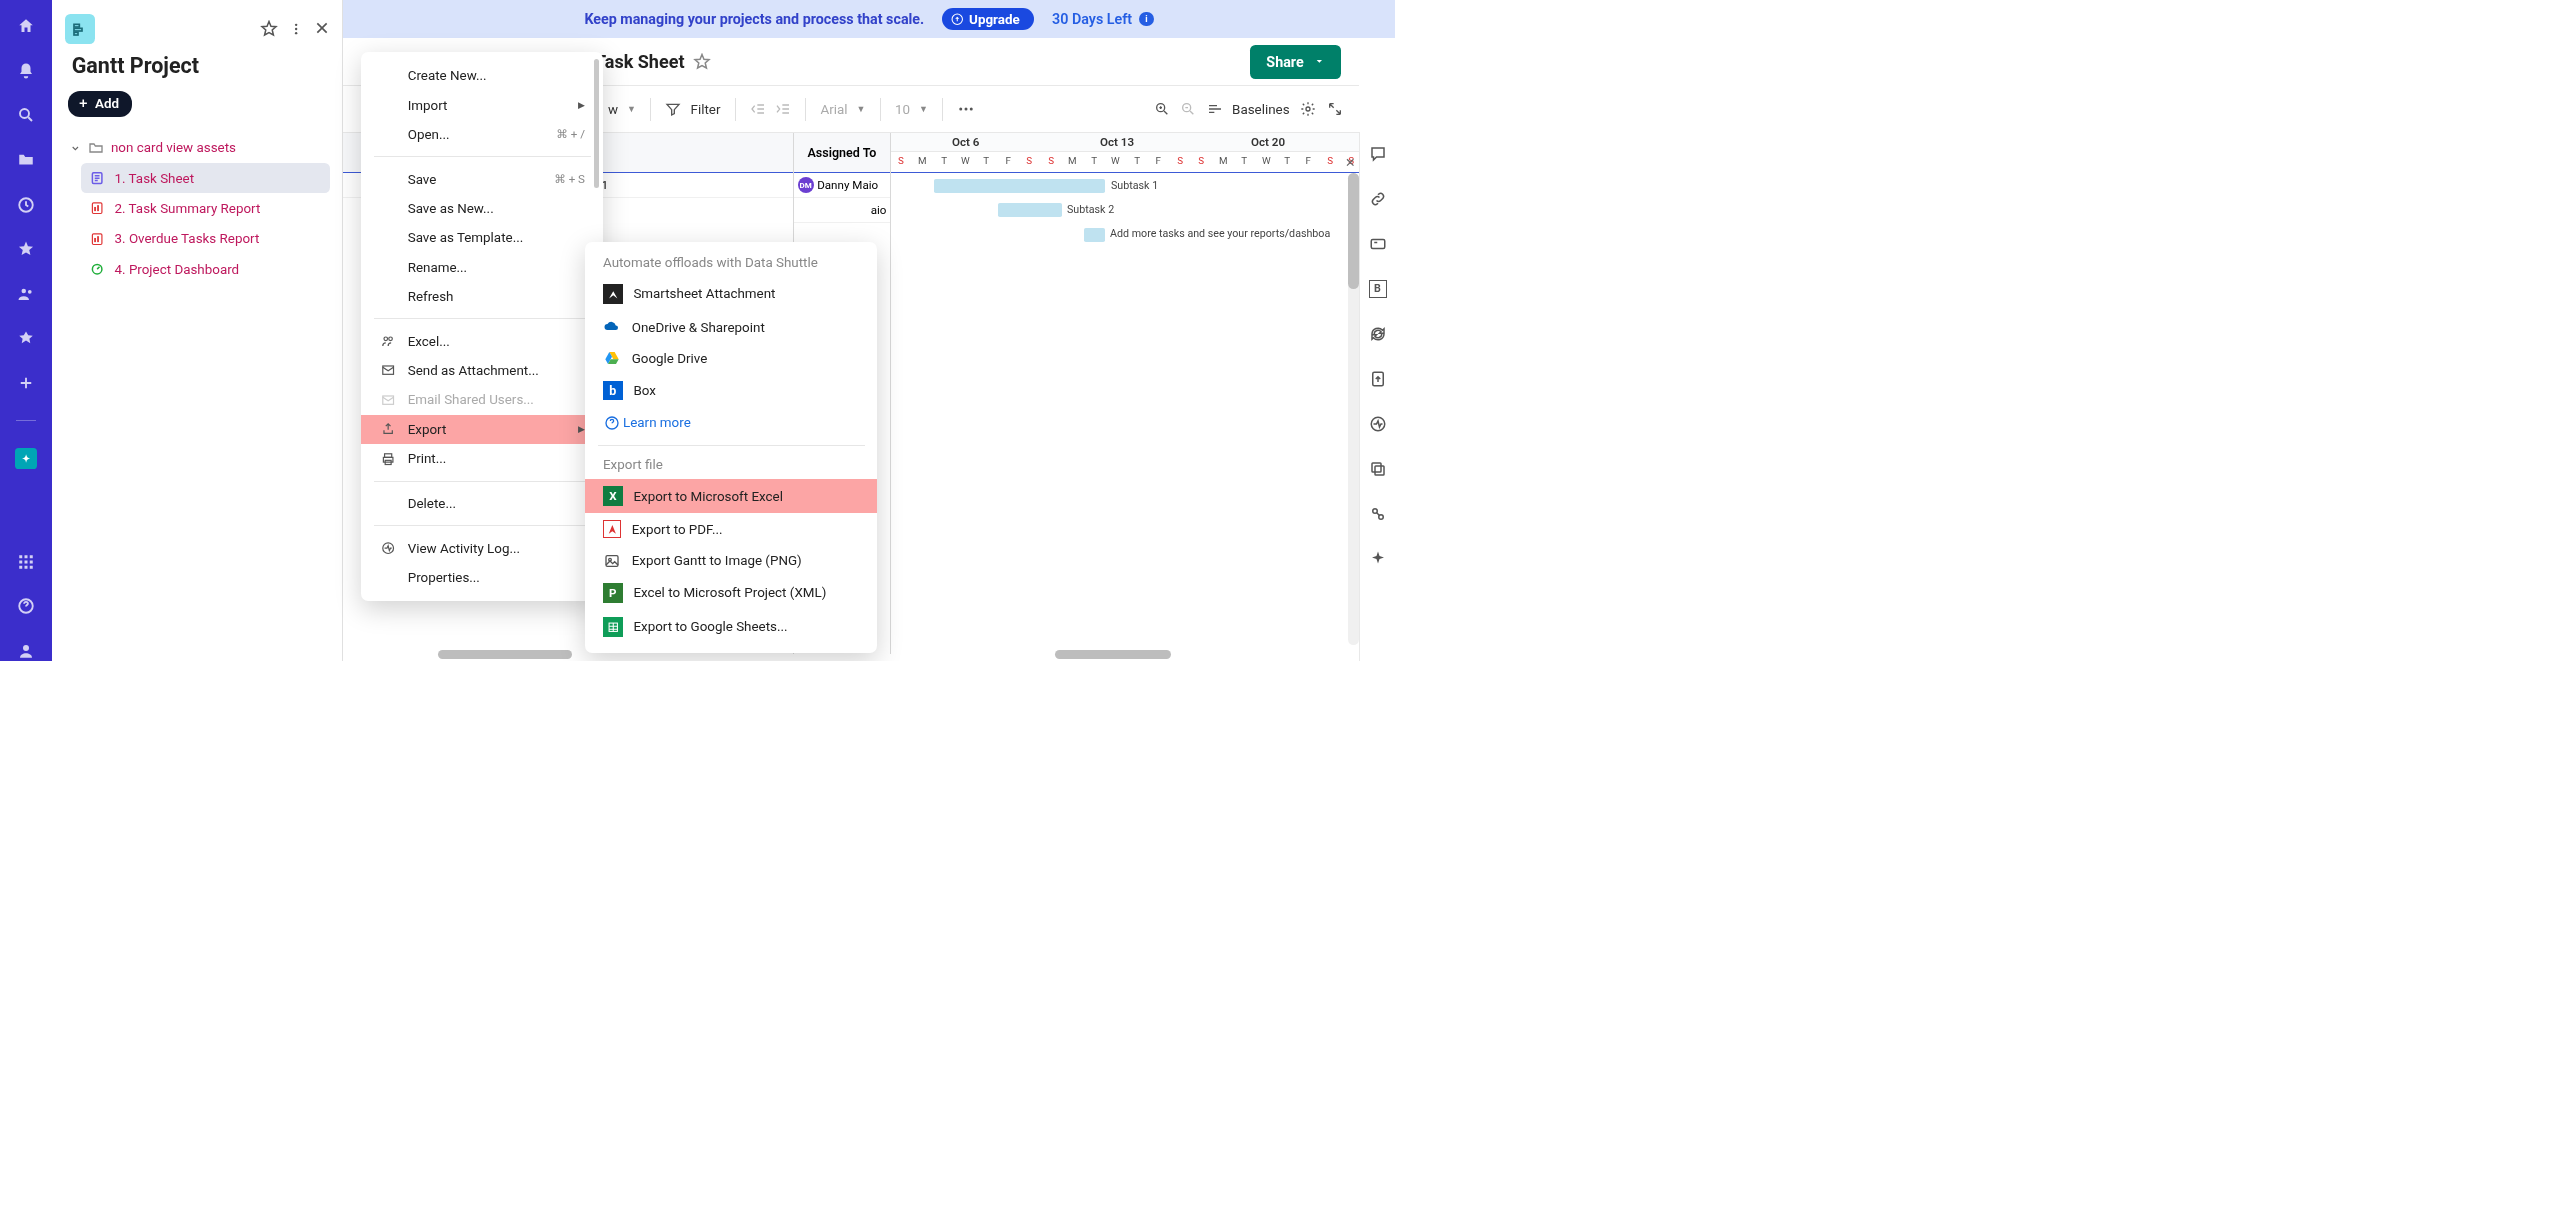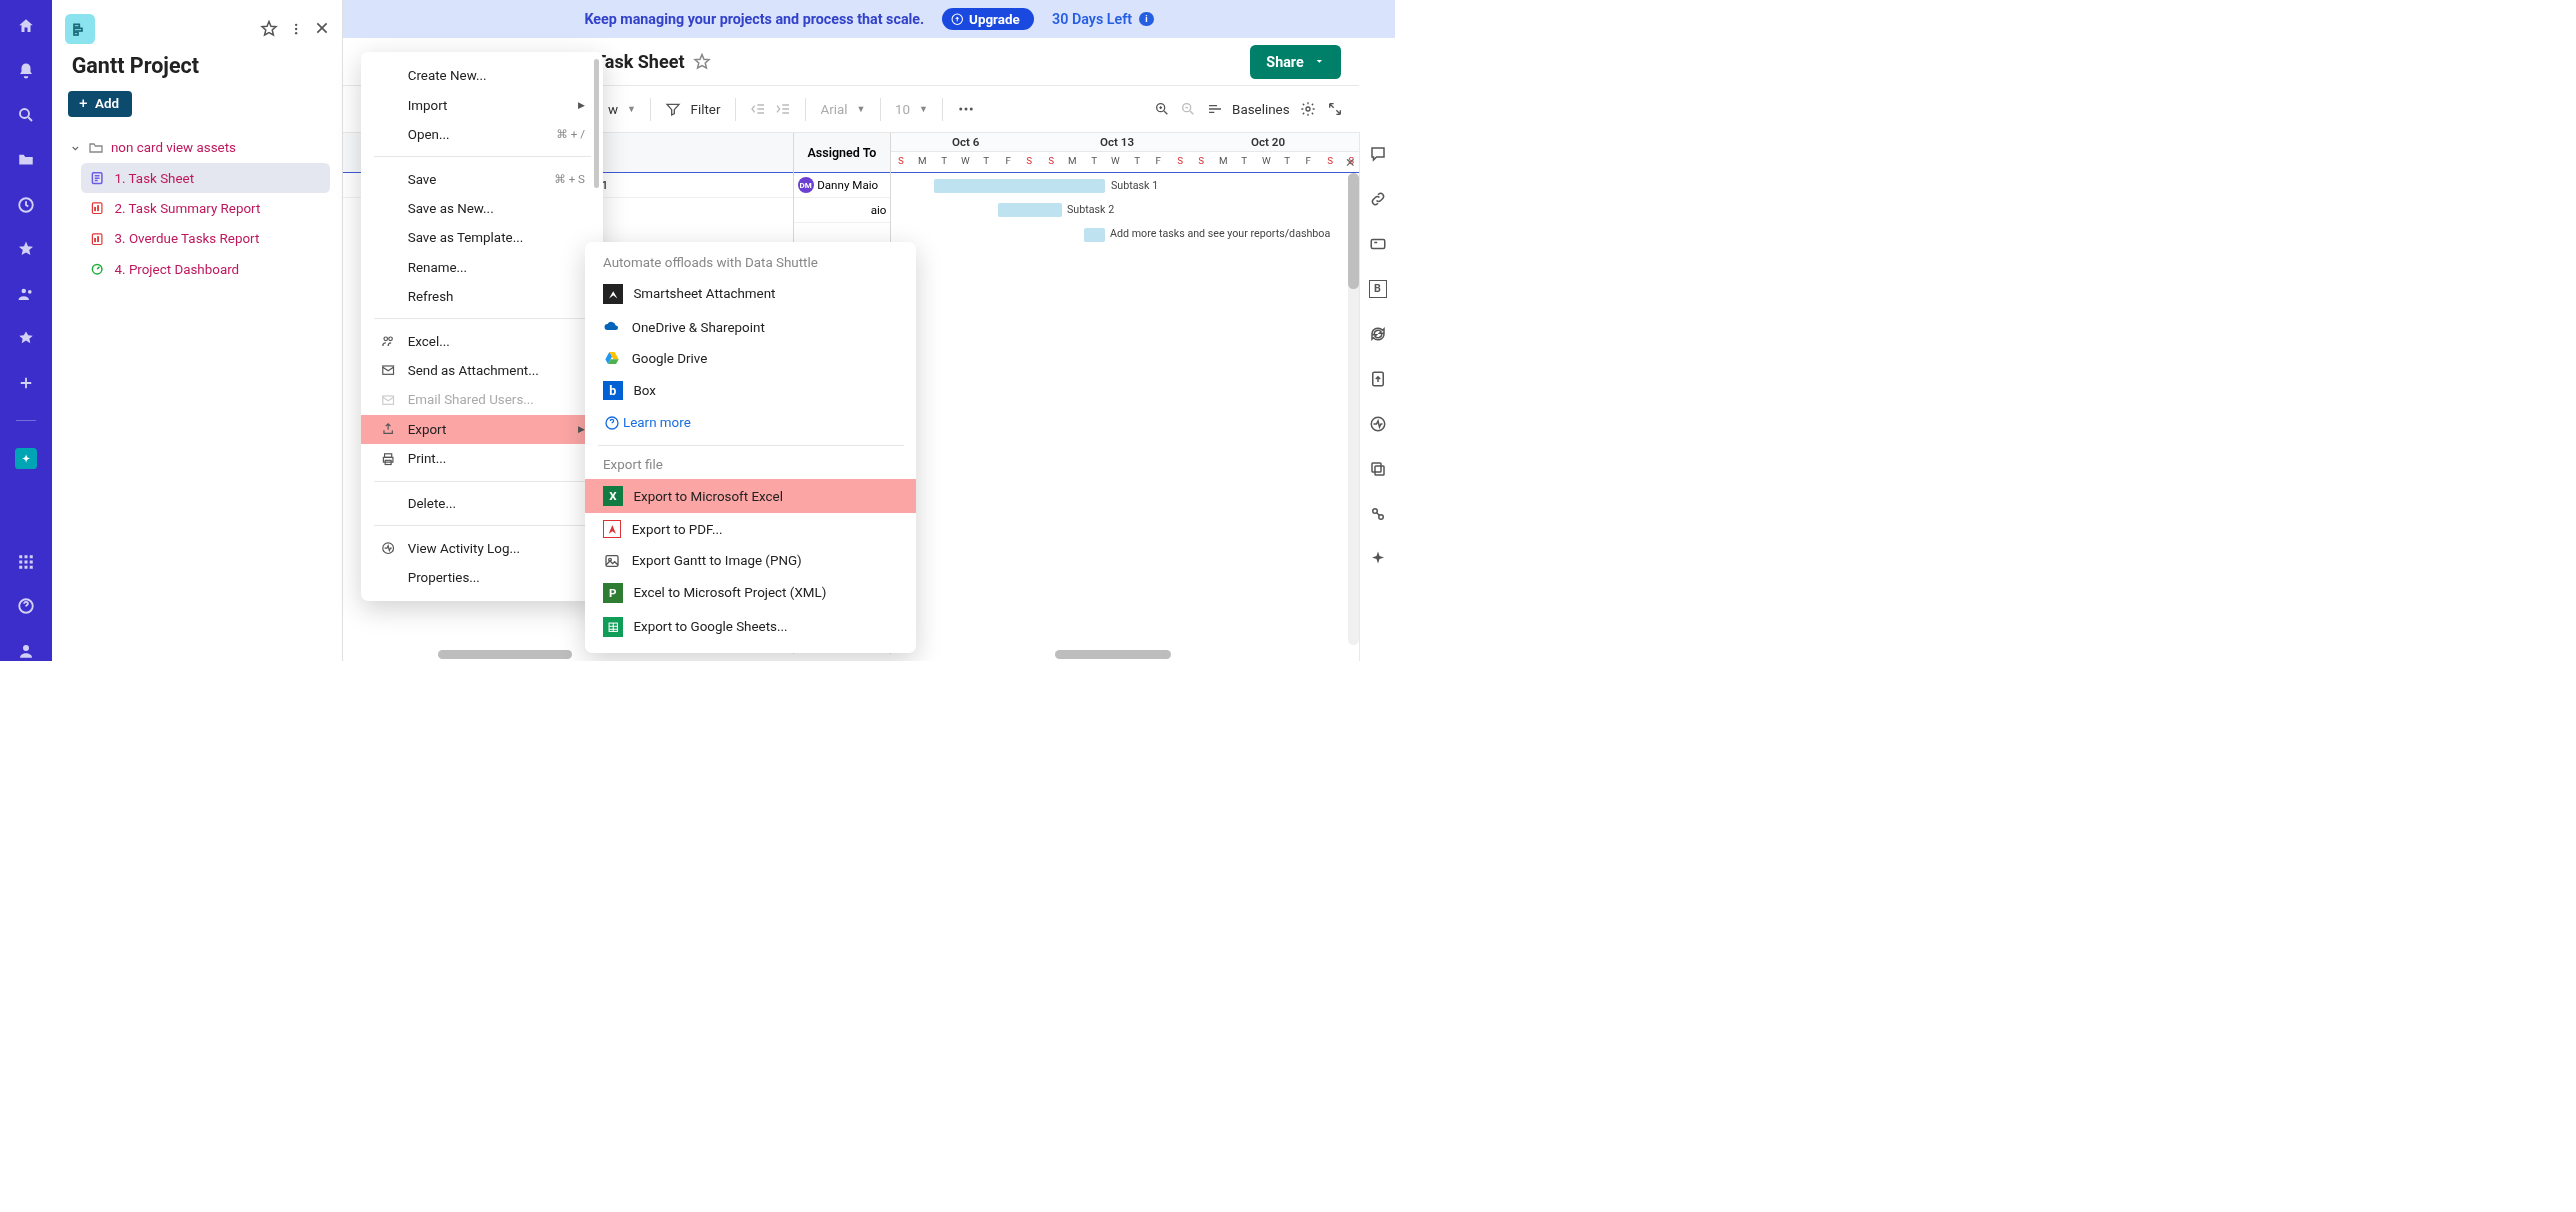--- a/index.html
+++ b/index.html
@@ -11,21 +11,21 @@
 .nav-rail .nav-divider { width: 19.7px; height: 0.9px; background: rgba(255,255,255,0.3); margin: 1.8px 0; }
 .nav-rail .spacer { flex: 1; }
 .nav-rail .ai-badge { width: 21.5px; height: 21.5px; background: #00a5b5; border-radius: 3.6px; display: flex; align-items: center; justify-content: center; color: #fff; font-size: 9.8px; font-weight: bold; position: relative; }
 
 
 .left-panel { position: absolute; left: 52px; top: 0; width: 291px; height: 100%; background: #fff; border-right: 0.9px solid #e0e0e0; padding: 14.3px 12.5px; z-index: 4; }
 .panel-header { display: flex; align-items: center; gap: 7.2px; margin-bottom: 9px; }
 .project-icon { width: 30px; height: 30px; background: #8be3f0; border-radius: 5.4px; display: flex; align-items: center; justify-content: center; color: #1a6b78; }
 .panel-header-icons { margin-left: auto; display: flex; gap: 10.7px; color: #555; }
 .panel-title { font-size: 21.5px; font-weight: 700; color: #222; margin: 7.2px 0 12.5px 7.2px; }
-.add-btn { background: #0c4a6e; color: #fff; border: none; border-radius: 4px; padding: 5.4px 12.5px 5.4px 9px; font-size: 13.4px; font-weight: 600; display: inline-flex; align-items: center; gap: 5.4px; cursor: pointer; margin-left: 3.6px; }
+.add-btn { background: #0f172a; color: #fff; border: none; border-radius: 12px; padding: 5.4px 12.5px 5.4px 9px; font-size: 13.4px; font-weight: 600; display: inline-flex; align-items: center; gap: 5.4px; cursor: pointer; margin-left: 3.6px; }
 .tree-root { margin-top: 19.7px; font-size: 13.4px; color: #be185d; }
 .tree-parent { display: flex; align-items: center; gap: 7.2px; padding: 3.6px 5.4px; cursor: pointer; }
 .tree-children { margin-left: 16px; margin-top: 3.6px; }
 .tree-item { display: flex; align-items: center; gap: 9px; padding: 7.2px 9px; border-radius: 5.4px; cursor: pointer; }
 .tree-item.active { background: #e4e7ef; }
 .tree-item-icon { width: 16px; height: 16px; display: flex; align-items: center; justify-content: center; }
 .sheet-icon { color: #6b5ce7; }
 .report-red-icon { color: #e03535; }
 .report-orange-icon { color: #e03535; }
 .dashboard-icon { color: #1fae3a; }
@@ -606,21 +606,21 @@
         </svg>
       </span>
       <span>View Activity Log...</span>
     </div>
   <div class="menu-item">
       <span style="width:18px"></span>
       <span>Properties...</span>
     </div>
 </div>
 
-<div class="menu" style="left:585px;top:242px;width:331px">
+<div class="menu" style="left:585px;top:242px;width:292px">
   <div class="submenu-title">Automate offloads with Data Shuttle</div>
   <div class="menu-item">
       <span class="menu-icon" style="background:#222;color:#fff;width:19.7px;height:19.7px">
         <svg width="12.5" height="12.5" viewBox="0 0 24 24" fill="#fff">
           <path d="M4 20l8-14 8 14-8-6z"></path>
         </svg>
       </span>
       <span>Smartsheet Attachment</span>
     </div>
   <div class="menu-item">

